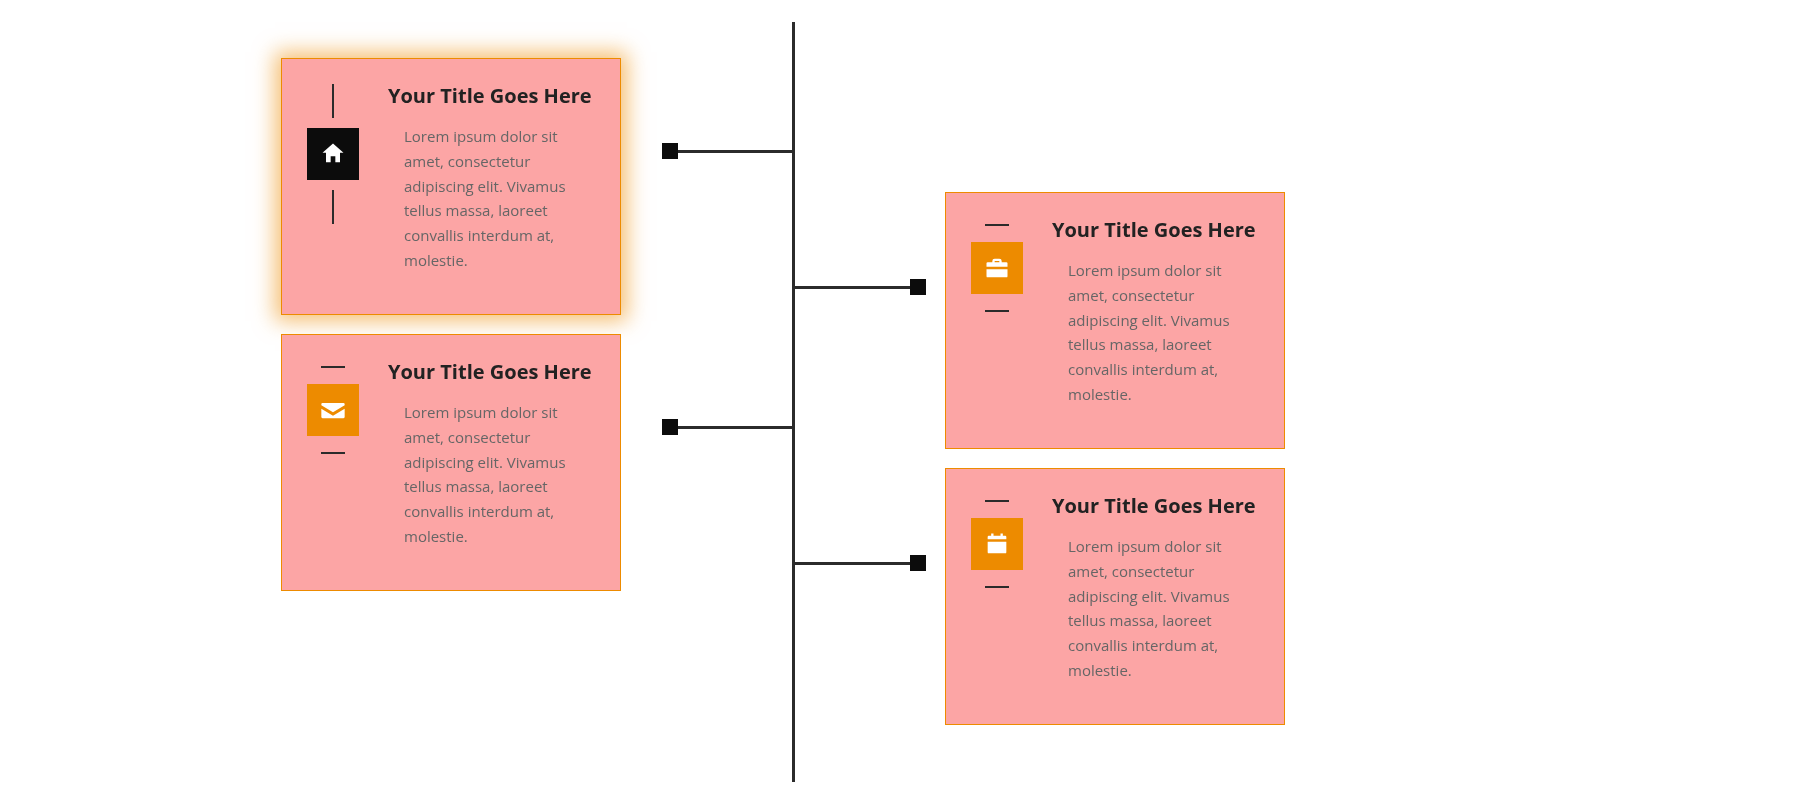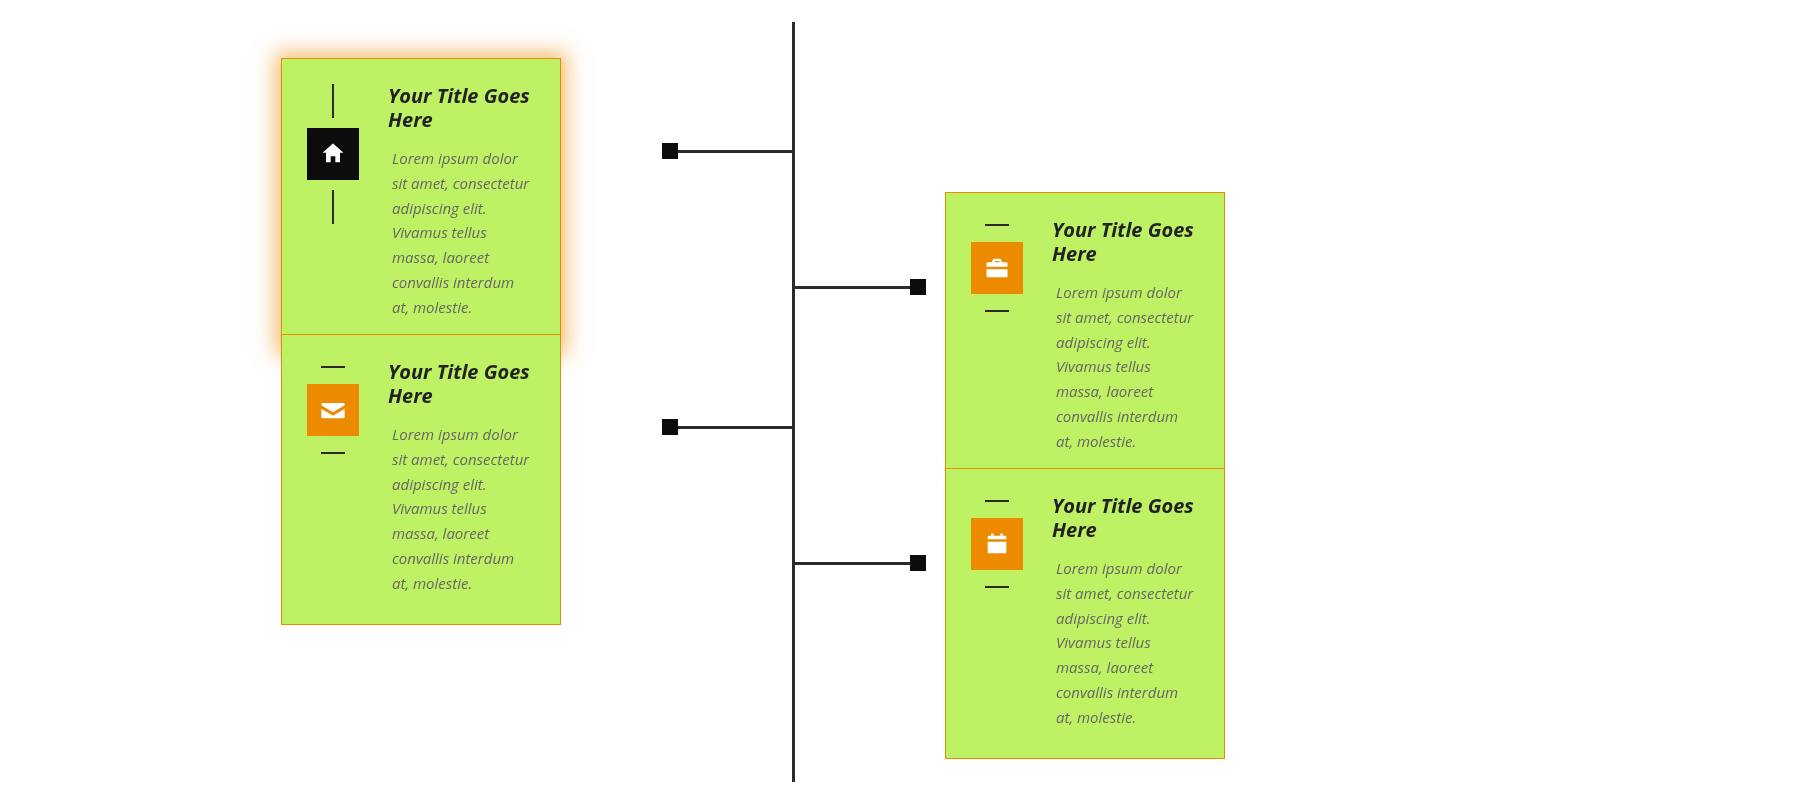--- a/index.html
+++ b/index.html
@@ -1,29 +1,29 @@
 <!DOCTYPE html>
 <html><head>
 <meta charset="utf-8">
 <style>
   html,body{margin:0;padding:0;background:#fff;font-family:"Open Sans","Helvetica Neue",Arial,sans-serif;}
   .stage{position:relative;width:1800px;height:811px;margin:0 auto;overflow:hidden;}
   .center-line{position:absolute;left:792px;top:22px;width:3px;height:760px;background:#2b2b2b;}
-  .card{position:absolute;width:280px;border:1px solid #ed8b00;background:#bef264;padding:25px 24px 25px 24px;box-sizing:border-box;font-style:italic;}
+  .card{position:absolute;width:340px;border:1px solid #ed8b00;background:#fca5a5;padding:25px 24px 25px 24px;box-sizing:border-box;}
   .card.active{box-shadow:0 0 20px 6px rgba(237,139,0,.55);}
   .card .row{display:flex;align-items:flex-start;}
   .icon-col{width:54px;display:flex;flex-direction:column;align-items:center;flex-shrink:0;}
   .dash{width:24px;height:2px;background:#2b2b2b;margin:6px 0;}
   .icon-box{width:52px;height:52px;display:flex;align-items:center;justify-content:center;margin:10px 0;}
   .icon-black{background:#0c0c0c;}
   .icon-orange{background:#ed8b00;}
   .icon-box svg{width:28px;height:28px;fill:#fff;}
   .text-col{padding-left:28px;}
   .title{font-size:20px;font-weight:700;color:#222;margin:0 0 14px 0;line-height:1.2;}
-  .body{font-size:15px;color:#666;line-height:1.65;margin:4px;}
+  .body{font-size:15px;color:#666;line-height:1.65;margin:16px;}
   .connector{position:absolute;height:3px;background:#2b2b2b;}
   .node{position:absolute;width:16px;height:16px;background:#0c0c0c;}
 </style>
 </head>
 <body>
 
 <div class="stage">
 
   <div class="center-line"></div>
 

